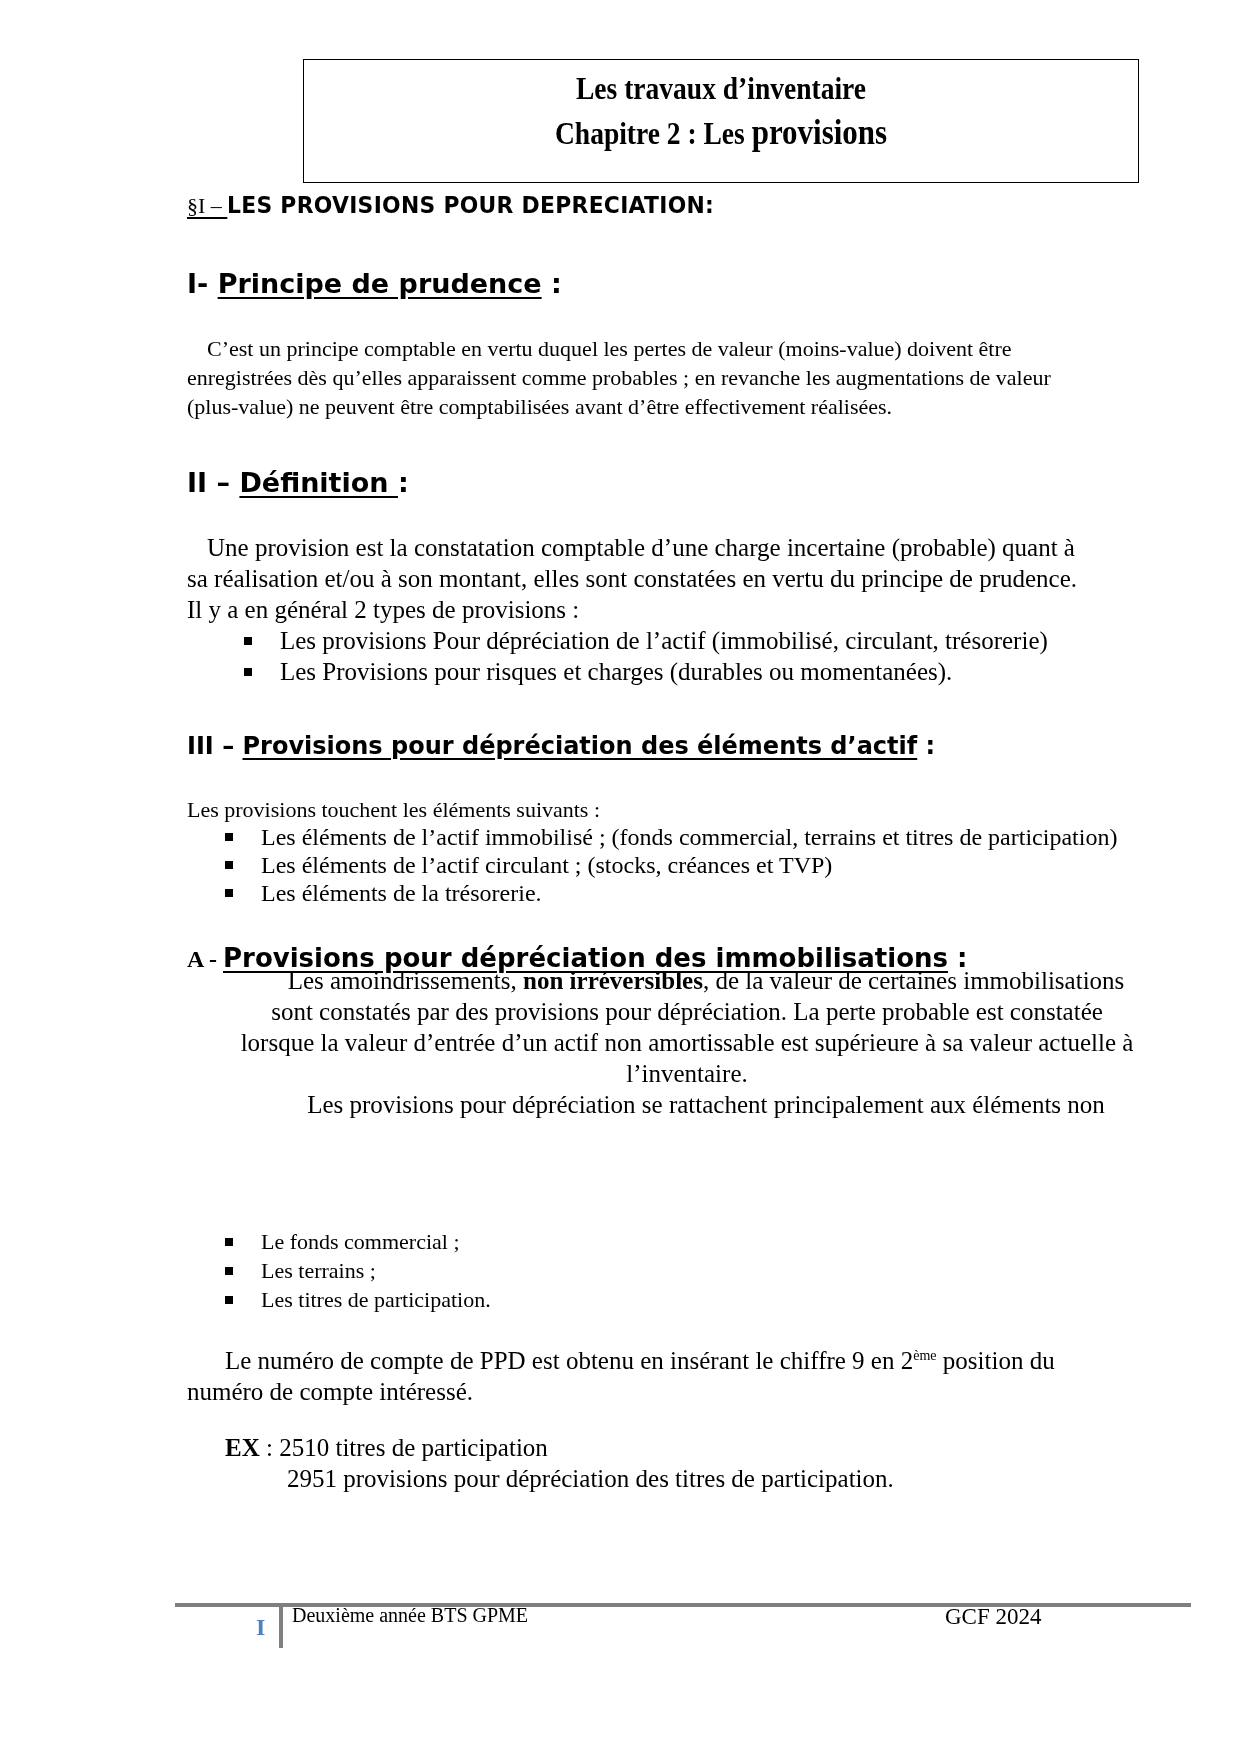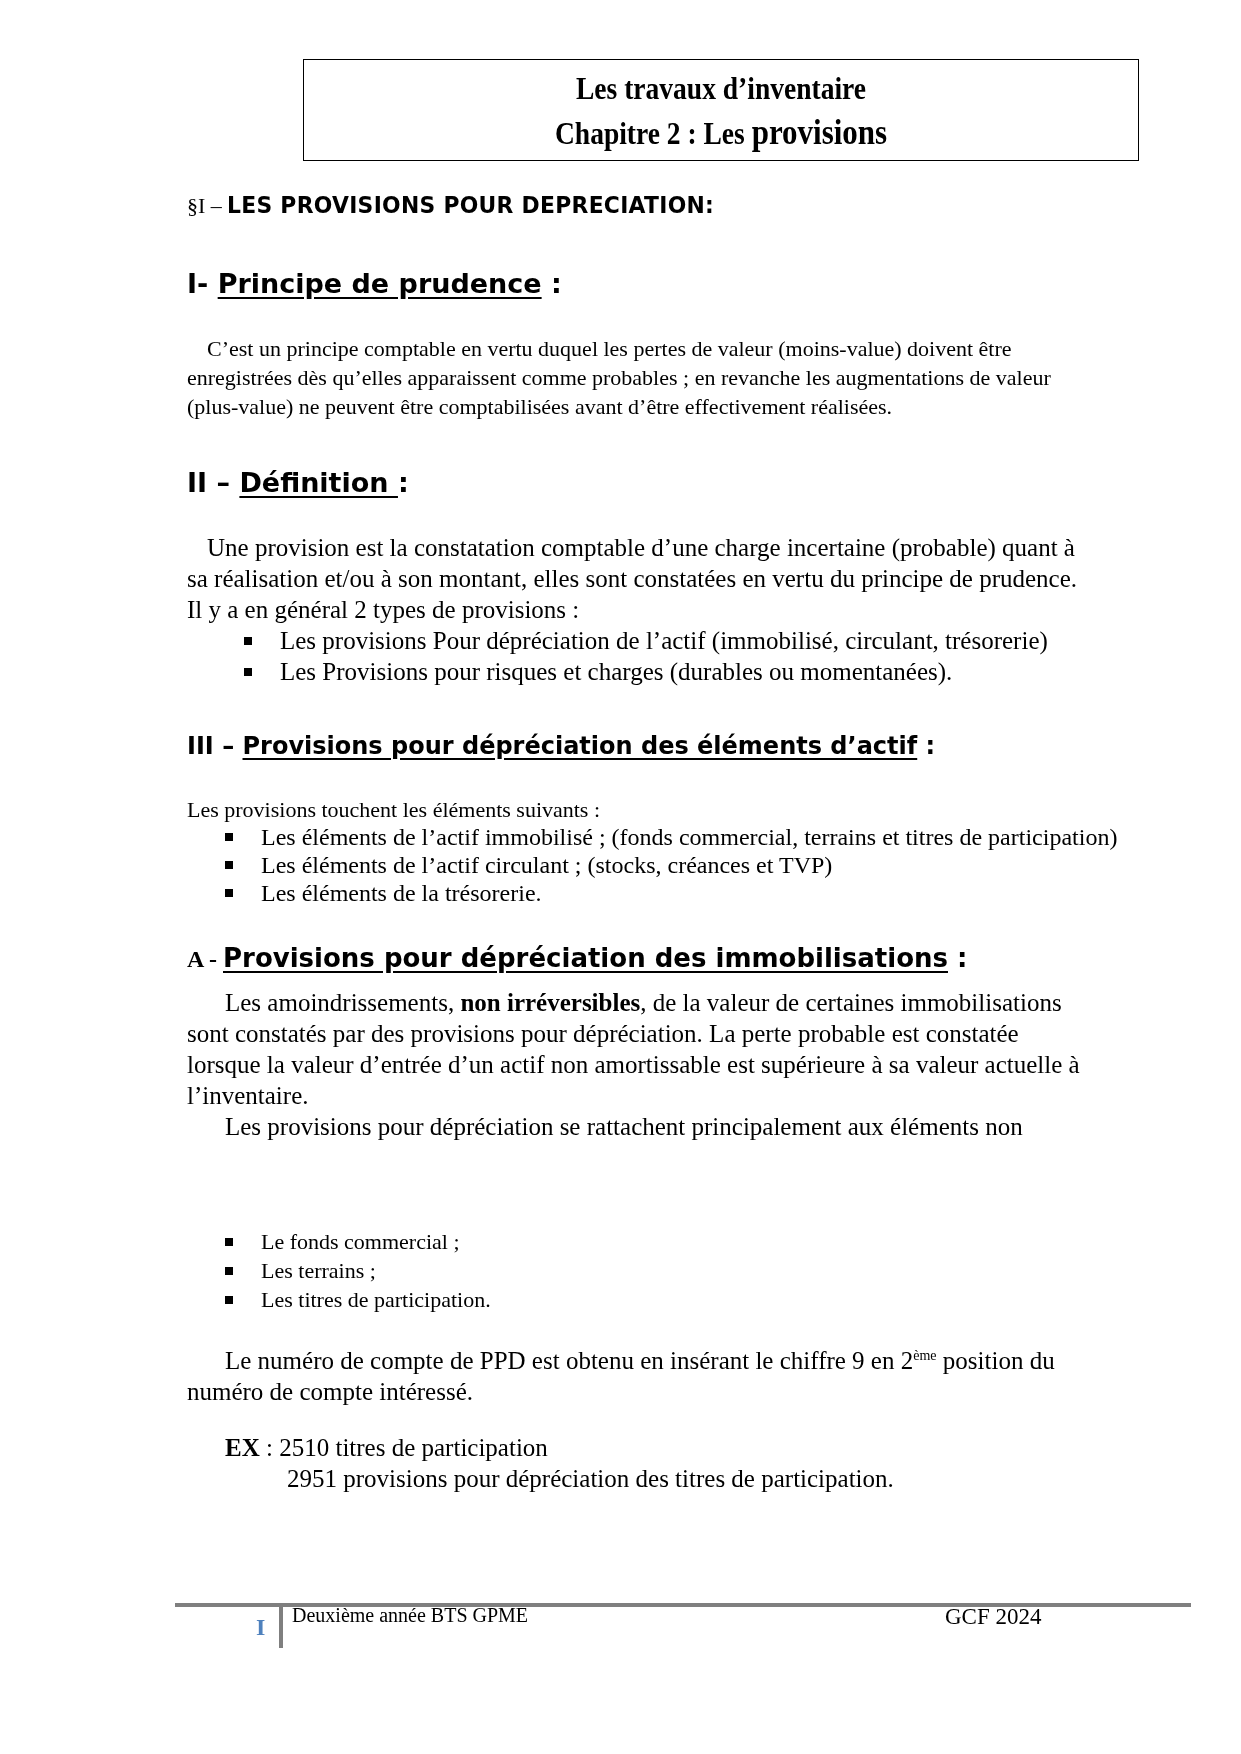--- a/index.html
+++ b/index.html
@@ -1,37 +1,37 @@
 <!DOCTYPE html>
 <html><head>
   <meta charset="utf-8">
   <style>
     html, body { margin: 0; padding: 0; background: #ffffff; }
     body {
       width: 1241px; height: 1754px; position: relative; overflow: hidden;
       font-family: "Liberation Serif", serif; color: #000;
     }
     .title-box {
-      position: absolute; left: 303px; top: 59px; width: 836px; height: 102px;
+      position: absolute; left: 303px; top: 59px; width: 836px; height: 124px;
       border: 1.5px solid #000; box-sizing: border-box; text-align: center;
     }
     .title-line1 {
       position: absolute; left: 0; right: 0; top: 10px;
       font-family: "Liberation Serif", serif; font-weight: bold; font-size: 32px;
       transform: scaleX(0.86);
     }
     .title-line2 {
       position: absolute; left: 0; right: 0; top: 51px;
       font-family: "Liberation Serif", serif; font-weight: bold; font-size: 32px;
       transform: scaleX(0.86);
     }
     .title-line2 .big { font-size: 36px; }
     .h-section {
       position: absolute; left: 187px; top: 192px; font-size: 24px; white-space: nowrap;
-      text-underline-offset: 4px;
+      text-decoration: underline; text-underline-offset: 4px;
     }
     .h-section .sym { font-family: "Liberation Serif", serif; font-weight: normal; font-size: 22px; }
     .h-section .txt { font-family: "DejaVu Sans", sans-serif; font-weight: bold; font-size: 23px; letter-spacing: 0.3px; transform: scaleX(0.95); display: inline-block; transform-origin: left; }
     .h1 {
       position: absolute; left: 187px; white-space: nowrap;
       font-family: "DejaVu Sans", sans-serif; font-weight: bold; font-size: 27px;
     }
     .h1 u { text-underline-offset: 4px; }
     .h2 {
       position: absolute; left: 187px; white-space: nowrap;
@@ -113,21 +113,21 @@
 <div class="para" style="top:795px;">Les provisions touchent les éléments suivants :</div>
 <ul class="bul" style="left:225px; top:823px; font-size:24px; line-height:28px;">
   <li style="padding-left:36px;"><span class="bullet" style="left:0;"></span><span>Les éléments de l’actif immobilisé ; (fonds commercial, terrains et titres de participation)</span></li>
   <li style="padding-left:36px;"><span class="bullet" style="left:0;"></span><span>Les éléments de l’actif circulant ; (stocks, créances et TVP)</span></li>
   <li style="padding-left:36px;"><span class="bullet" style="left:0;"></span><span>Les éléments de la trésorerie.</span></li>
 </ul>
 
 <div class="h2" style="top:943px; font-size:26px;">
   <span class="pre-serif">A - </span><u>Provisions pour dépréciation des immobilisations</u><span> :</span>
 </div>
-<div class="para big" style="top:987px;">
+<div class="para big" style="top:965px;text-align:center;">
   <div><span class="indent-lg"></span><span>Les amoindrissements, </span><b>non irréversibles</b><span>, de la valeur de certaines immobilisations</span></div>
   <div>sont constatés par des provisions pour dépréciation. La  perte probable est constatée</div>
   <div>lorsque la valeur d’entrée d’un actif non amortissable est supérieure à sa valeur actuelle à</div>
   <div>l’inventaire.</div>
   <div><span class="indent-lg"></span><span>Les provisions pour dépréciation se rattachent principalement aux éléments non</span></div>
 </div>
 <ul class="bul" style="left:225px; top:1227px; font-size:22px; line-height:29px;">
   <li style="padding-left:36px;"><span class="bullet" style="left:0;"></span><span>Le fonds commercial ;</span></li>
   <li style="padding-left:36px;"><span class="bullet" style="left:0;"></span><span>Les terrains ;</span></li>
   <li style="padding-left:36px;"><span class="bullet" style="left:0;"></span><span>Les titres de participation.</span></li>

